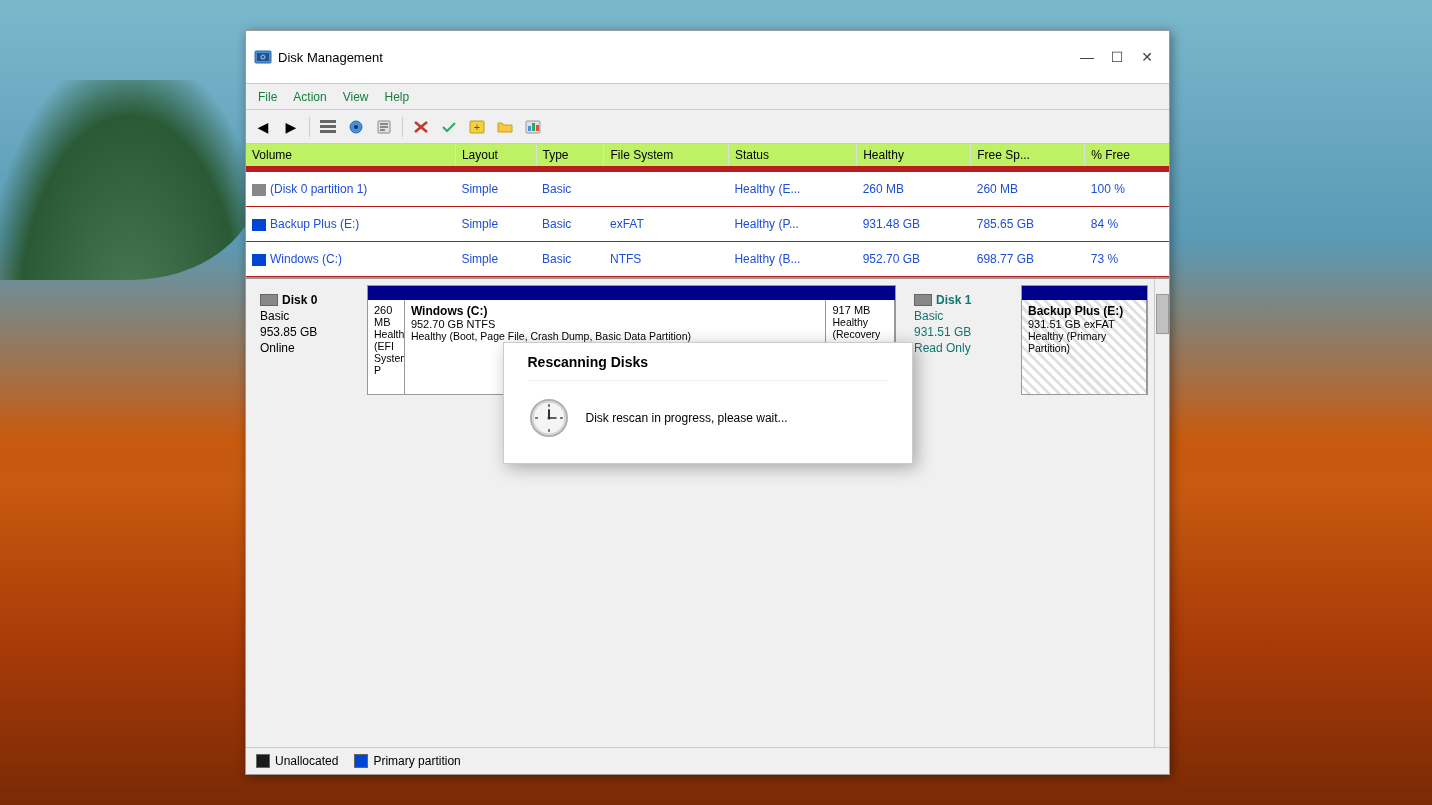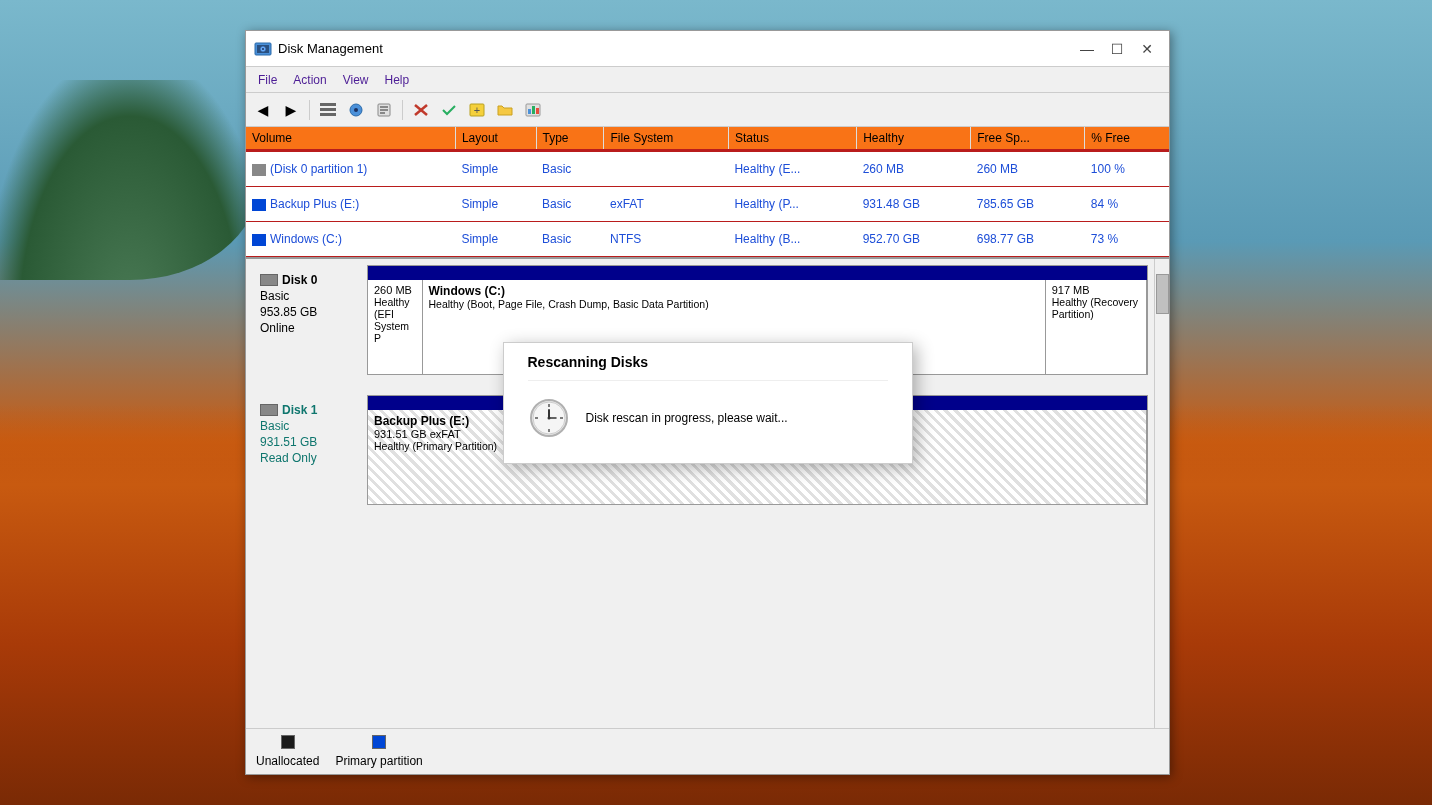--- a/index.html
+++ b/index.html
@@ -52,21 +52,21 @@
     }
 
     
     .title-bar {
       background: #fff;
       border-bottom: 1px solid #ccc;
       display: flex;
       align-items: center;
       justify-content: space-between;
       padding: 6px 8px;
-      height: 36px;
+      height: 53px;
     }
     .title-bar-left {
       display: flex;
       align-items: center;
       gap: 6px;
       font-size: 13px;
       font-weight: 400;
       color: #000;
     }
     .title-icon {
@@ -99,21 +99,21 @@
       border-bottom: 1px solid #ccc;
       display: flex;
       gap: 0;
       padding: 2px 4px;
       height: 26px;
       align-items: center;
     }
     .menu-item {
       padding: 2px 8px;
       cursor: pointer;
-      color: #4c1d95;
+      color: #15803d;
       font-size: 12px;
       text-align: center;
     }
 
     
     .toolbar {
       background: #f0f0f0;
       border-bottom: 1px solid #ccc;
       display: flex;
       align-items: center;
@@ -140,22 +140,22 @@
       border-bottom: 2px solid #999;
       flex: 0 0 auto;
       overflow: hidden;
     }
     table {
       width: 100%;
       border-collapse: collapse;
       font-size: 12px;
     }
     thead tr {
-      background: #f97316;
-      border-bottom: 3px solid #b91c1c;
+      background: #bef264;
+      border-bottom: 6px solid #b91c1c;
     }
     th {
       text-align: left;
       padding: 4px 6px;
       font-weight: normal;
       border-right: 1px solid #ddd;
       white-space: nowrap;
       cursor: pointer;
       color: #000;
     }
@@ -201,23 +201,22 @@
       border-top: 1px solid #ccc;
       display: flex;
       align-items: center;
       gap: 16px;
       padding: 6px 10px;
       font-size: 12px;
       color: #000;
     }
     .legend-item {
       display: flex;
-      align-items: center;
+      align-items: flex-start;
       gap: 5px;
-      flex-direction: column;
     }
     .legend-box {
       width: 14px;
       height: 14px;
       border: 1px solid #666;
     }
     .legend-box.black { background: #1a1a1a; }
     .legend-box.blue { background: #0046d5; }
 
     
@@ -263,22 +262,22 @@
     
     .disk-view-container {
       flex: 1;
       display: flex;
       overflow: hidden;
     }
     .disk-view-content {
       flex: 1;
       overflow-y: auto;
       display: flex;
-      flex-direction: column;
-      gap: 20px;
+      flex-direction: row;
+      gap: 10px;
       padding: 6px;
     }
   </style>
 </head>
 <body>
 
 <div class="bg"></div>
 <div class="bg-hill"></div>
 <div class="bg-flowers"></div>
 
@@ -438,20 +437,21 @@
           <div style="flex: 1 1 0%; border: 1px solid rgb(153, 153, 153); background: rgb(255, 255, 255); display: flex; flex-direction: column; overflow: hidden;">
             <div style="height: 14px; background: rgb(0, 0, 139); flex-shrink: 0;"></div>
             <div style="flex: 1 1 0%; display: flex; overflow: hidden;">
               <div style="width: 7%; border-right: 1px solid rgb(153, 153, 153); display: flex; flex-direction: column; padding: 4px 6px; font-size: 11px; color: rgb(0, 0, 0); overflow: hidden; background: rgb(255, 255, 255);">
 
       <div>260 MB</div>
       <div style="font-size:10.5px;">Healthy (EFI System P</div>
     </div>
               <div style="width: 80%; border-right: 1px solid rgb(153, 153, 153); display: flex; flex-direction: column; padding: 4px 6px; font-size: 11px; color: rgb(0, 0, 0); overflow: hidden; background: rgb(255, 255, 255);">
       <div style="font-weight:bold;font-size:12px;">Windows  (C:)</div>
+      <div>952.70 GB NTFS</div>
       <div style="font-size:10.5px;">Healthy (Boot, Page File, Crash Dump, Basic Data Partition)</div>
     </div>
               <div style="width: 13%; border-right: 1px solid rgb(153, 153, 153); display: flex; flex-direction: column; padding: 4px 6px; font-size: 11px; color: rgb(0, 0, 0); overflow: hidden; background: rgb(255, 255, 255);">
 
       <div>917 MB</div>
       <div style="font-size:10.5px;">Healthy (Recovery Partition)</div>
     </div>
             </div>
           </div>
         </div>

